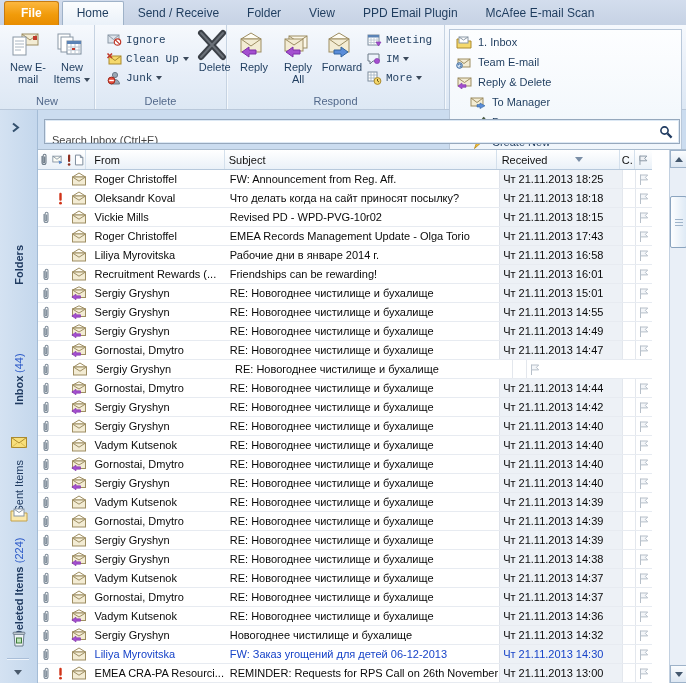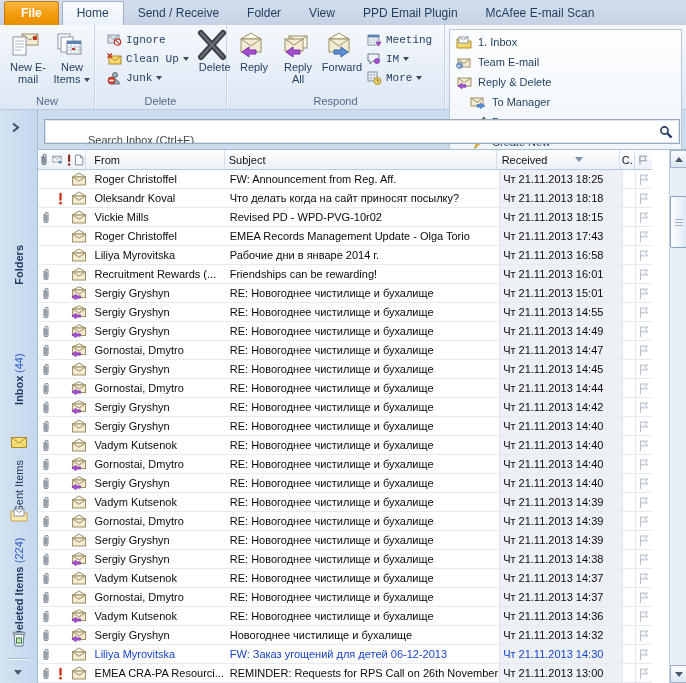--- a/index.html
+++ b/index.html
@@ -42,21 +42,21 @@
   .side-block { position:absolute; left:0; width:37px; display:flex; justify-content:center; }
   .side-block b { font-weight:bold; }
   .cnt { color:#2d5bc8; margin-inline-start:3px; }
   .side-sep { position:absolute; left:7px; width:22px; height:2px; border-top:1px solid #a9bed8; border-bottom:1px solid #eef4fb; }
   .side-down { position:absolute; left:14px; width:0; height:0; border-left:4px solid transparent; border-right:4px solid transparent; border-top:5px solid #4a5a6c; }
 
   
   .main { position:relative; flex:1; display:flex; flex-direction:column; }
   .searchwrap { height:40px; padding:9px 6px 3px 6px; }
   .searchbox { position:relative; height:25px; background:#fff; border:1px solid #96a8bd; box-shadow:0 0 0 1px #dce8f4 inset; }
-  .searchbox input { position:absolute; inset:0; border:none; outline:none; background:transparent; font-family:inherit; font-size:11px; color:#333; padding:17px 24px 0 7px;margin-left:36px; }
+  .searchbox input { position:absolute; inset:0; border:none; outline:none; background:transparent; font-family:inherit; font-size:11px; color:#333; padding:17px 24px 0 7px; }
   .searchbox input::placeholder { color:#444; opacity:1; }
   .search-ic { position:absolute; right:6px; top:5px; }
 
   .listarea { position:relative; flex:1; background:#fff; border-top:1px solid #aabccf; }
   .hdr { display:flex; height:20px; background:linear-gradient(#ffffff,#eaf1f8); border-bottom:1px solid #b7c9dc; width:614px; font-size:11px; color:#111; align-items:center; }
   .hcell { display:flex; align-items:center; height:100%; padding:0 3px; border-right:1px solid #d4e0ec; white-space:nowrap; overflow:hidden; }
   .h-ic { width:13px; justify-content:center; padding:0 1px; }
   .h-from { width:141px; padding-left:8px; }
   .h-subj { width:277px; padding-left:4px; }
   .h-recv { width:126px; padding-left:5px; }
@@ -691,21 +691,20 @@
     <span class="cell c-imp"></span>
     <span class="cell c-icon">
                 <svg width="18" height="14" viewBox="0 0 18 14">
                   <path d="M2.5 5 L9 1 L15.5 5 Z" fill="#fffdf4" stroke="#9d8d62"></path>
                   <rect x="2.5" y="5" width="13" height="8" fill="#f3ecd4" stroke="#9d8d62"></rect>
                   <path d="M2.5 5 L9 9.2 L15.5 5" fill="none" stroke="#9d8d62"></path>
                 </svg>
               </span>
     <span class="cell c-from">Sergiy Gryshyn</span>
     <span class="cell c-subj">RE: Новогоднее чистилище и бухалище</span>
-    <span class="cell c-recv">Чт 21.11.2013 14:45</span>
     <span class="cell c-cat"></span>
     <span class="cell c-flag">
                 <svg width="12" height="13" viewBox="0 0 12 13">
                   <path d="M2.5 1.5 V12" stroke="#b6bfc9"></path>
                   <path d="M2.5 2 h7.2 l-2.3 2.4 L9.7 6.9 H2.5 Z" fill="#f4f6f9" stroke="#b6bfc9"></path>
                 </svg>
               </span>
   </div>
 
   <div class="lrow">

